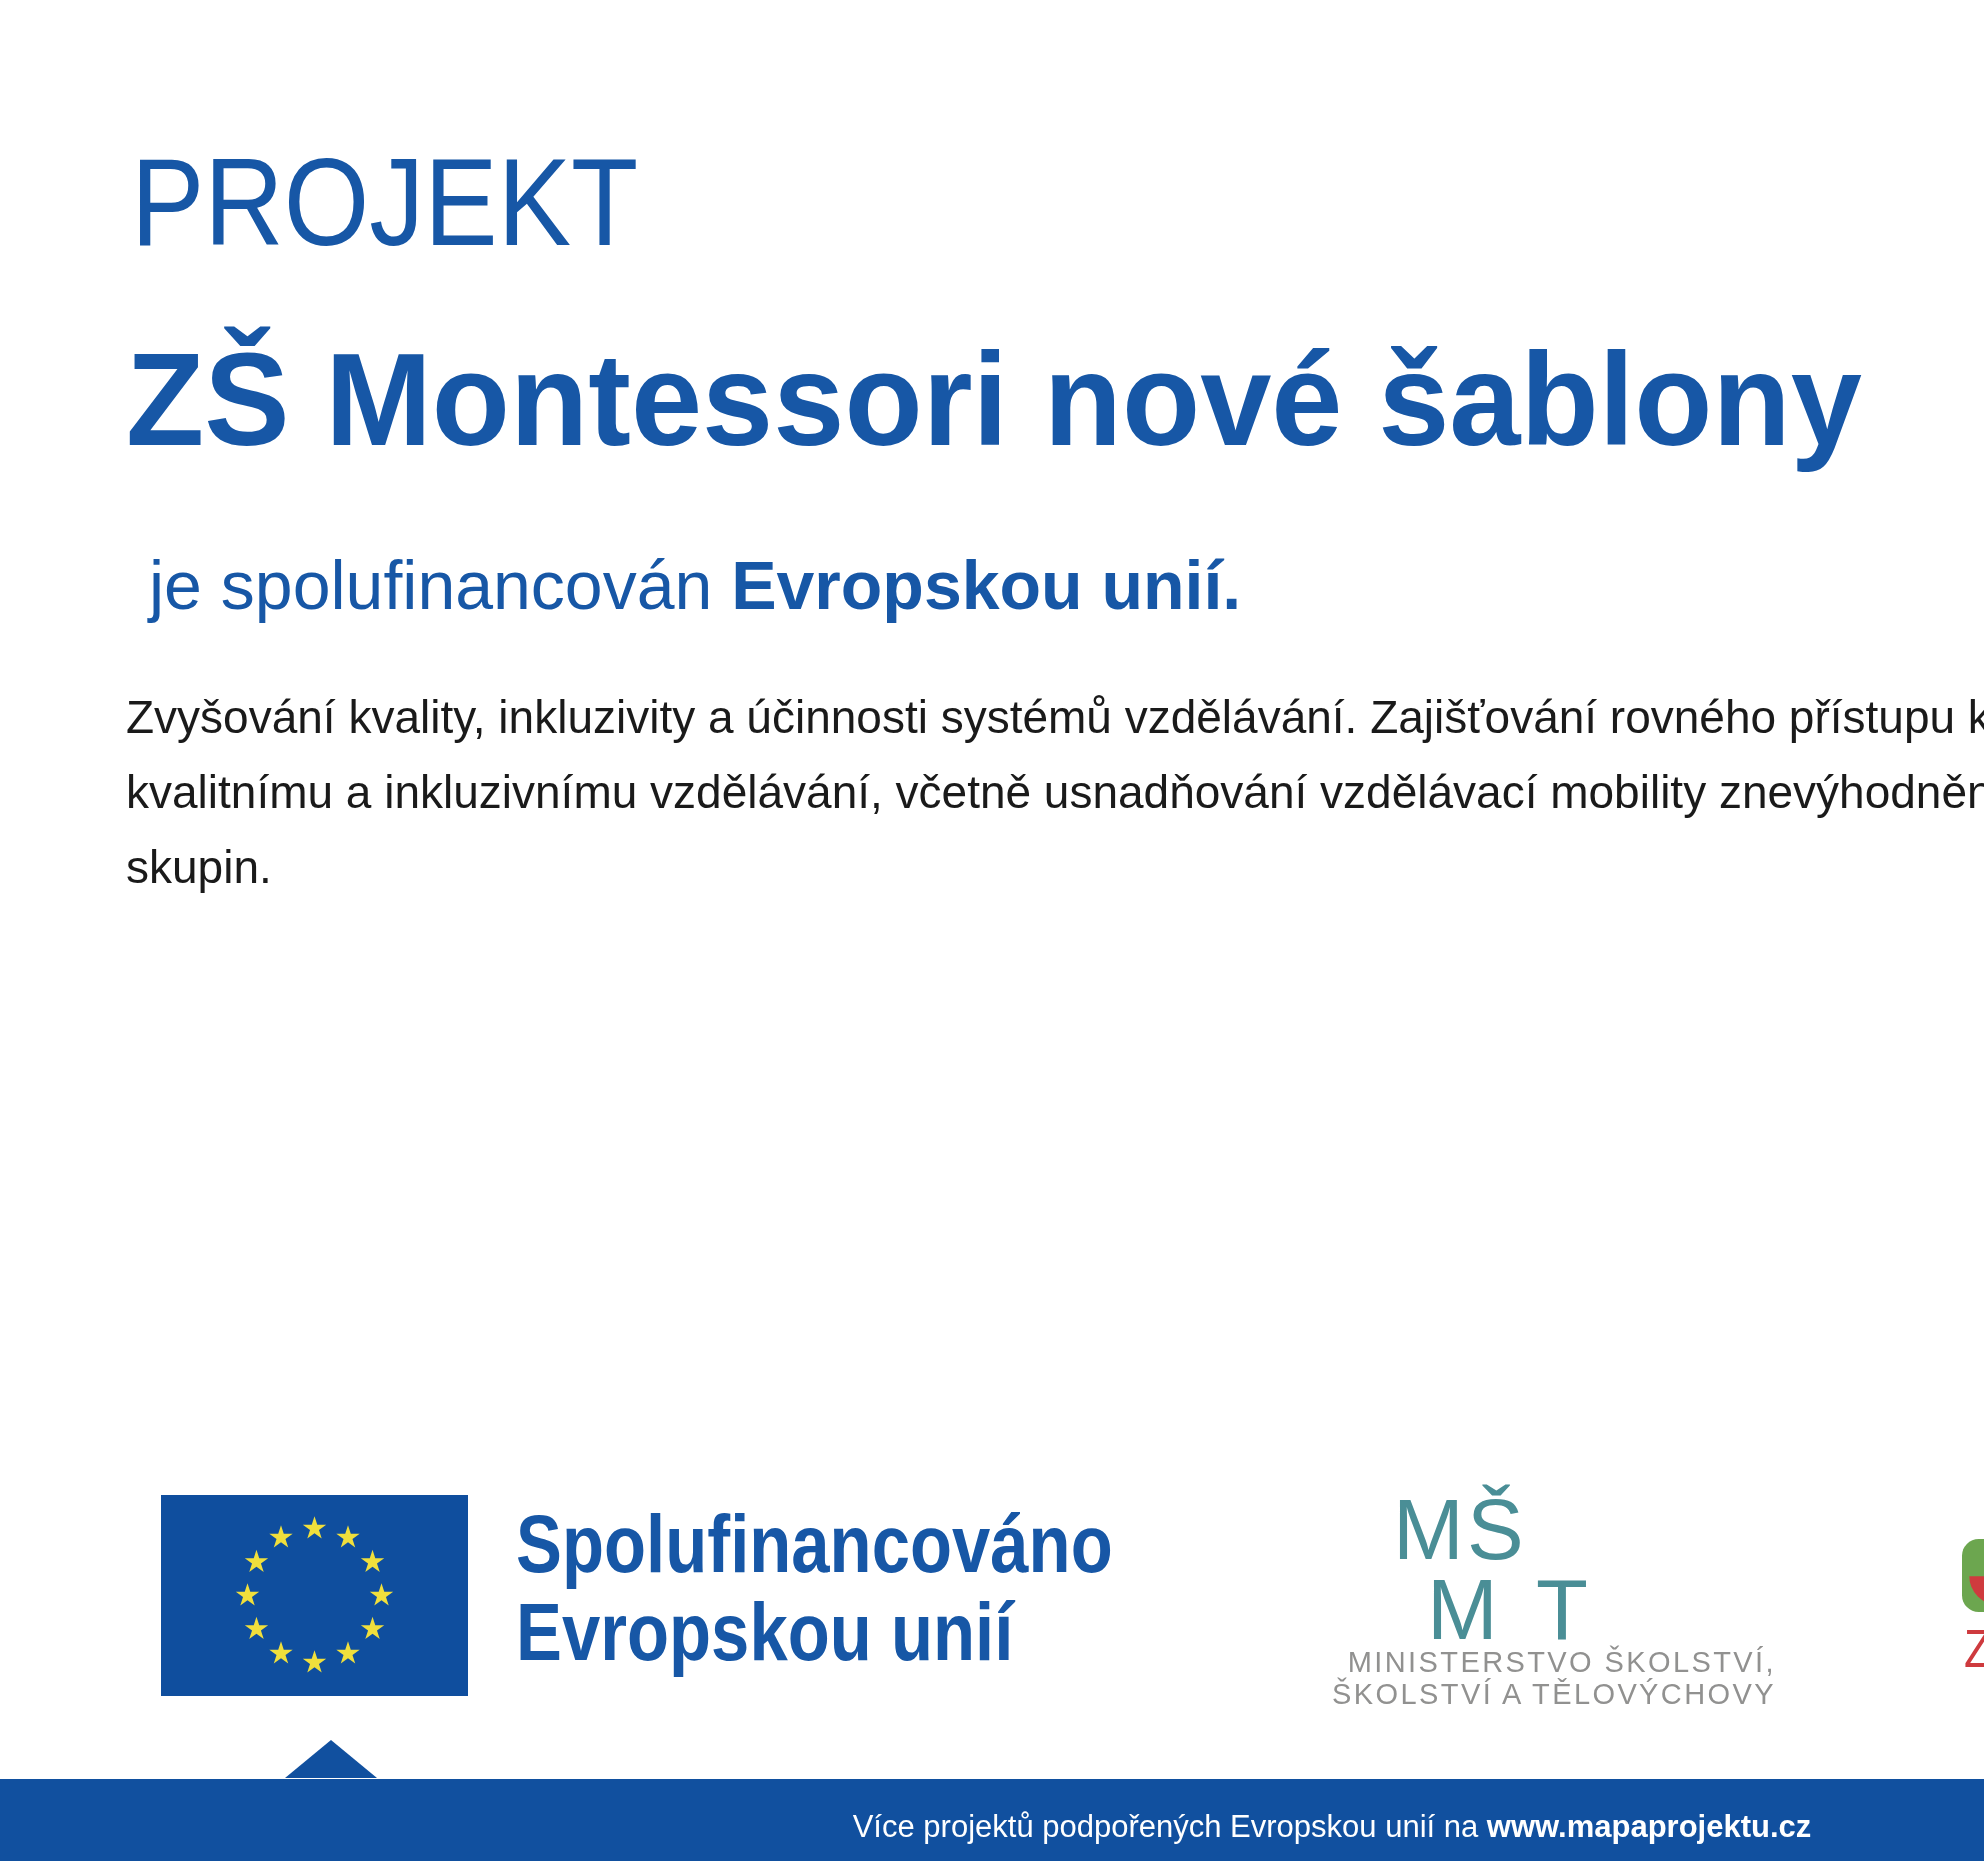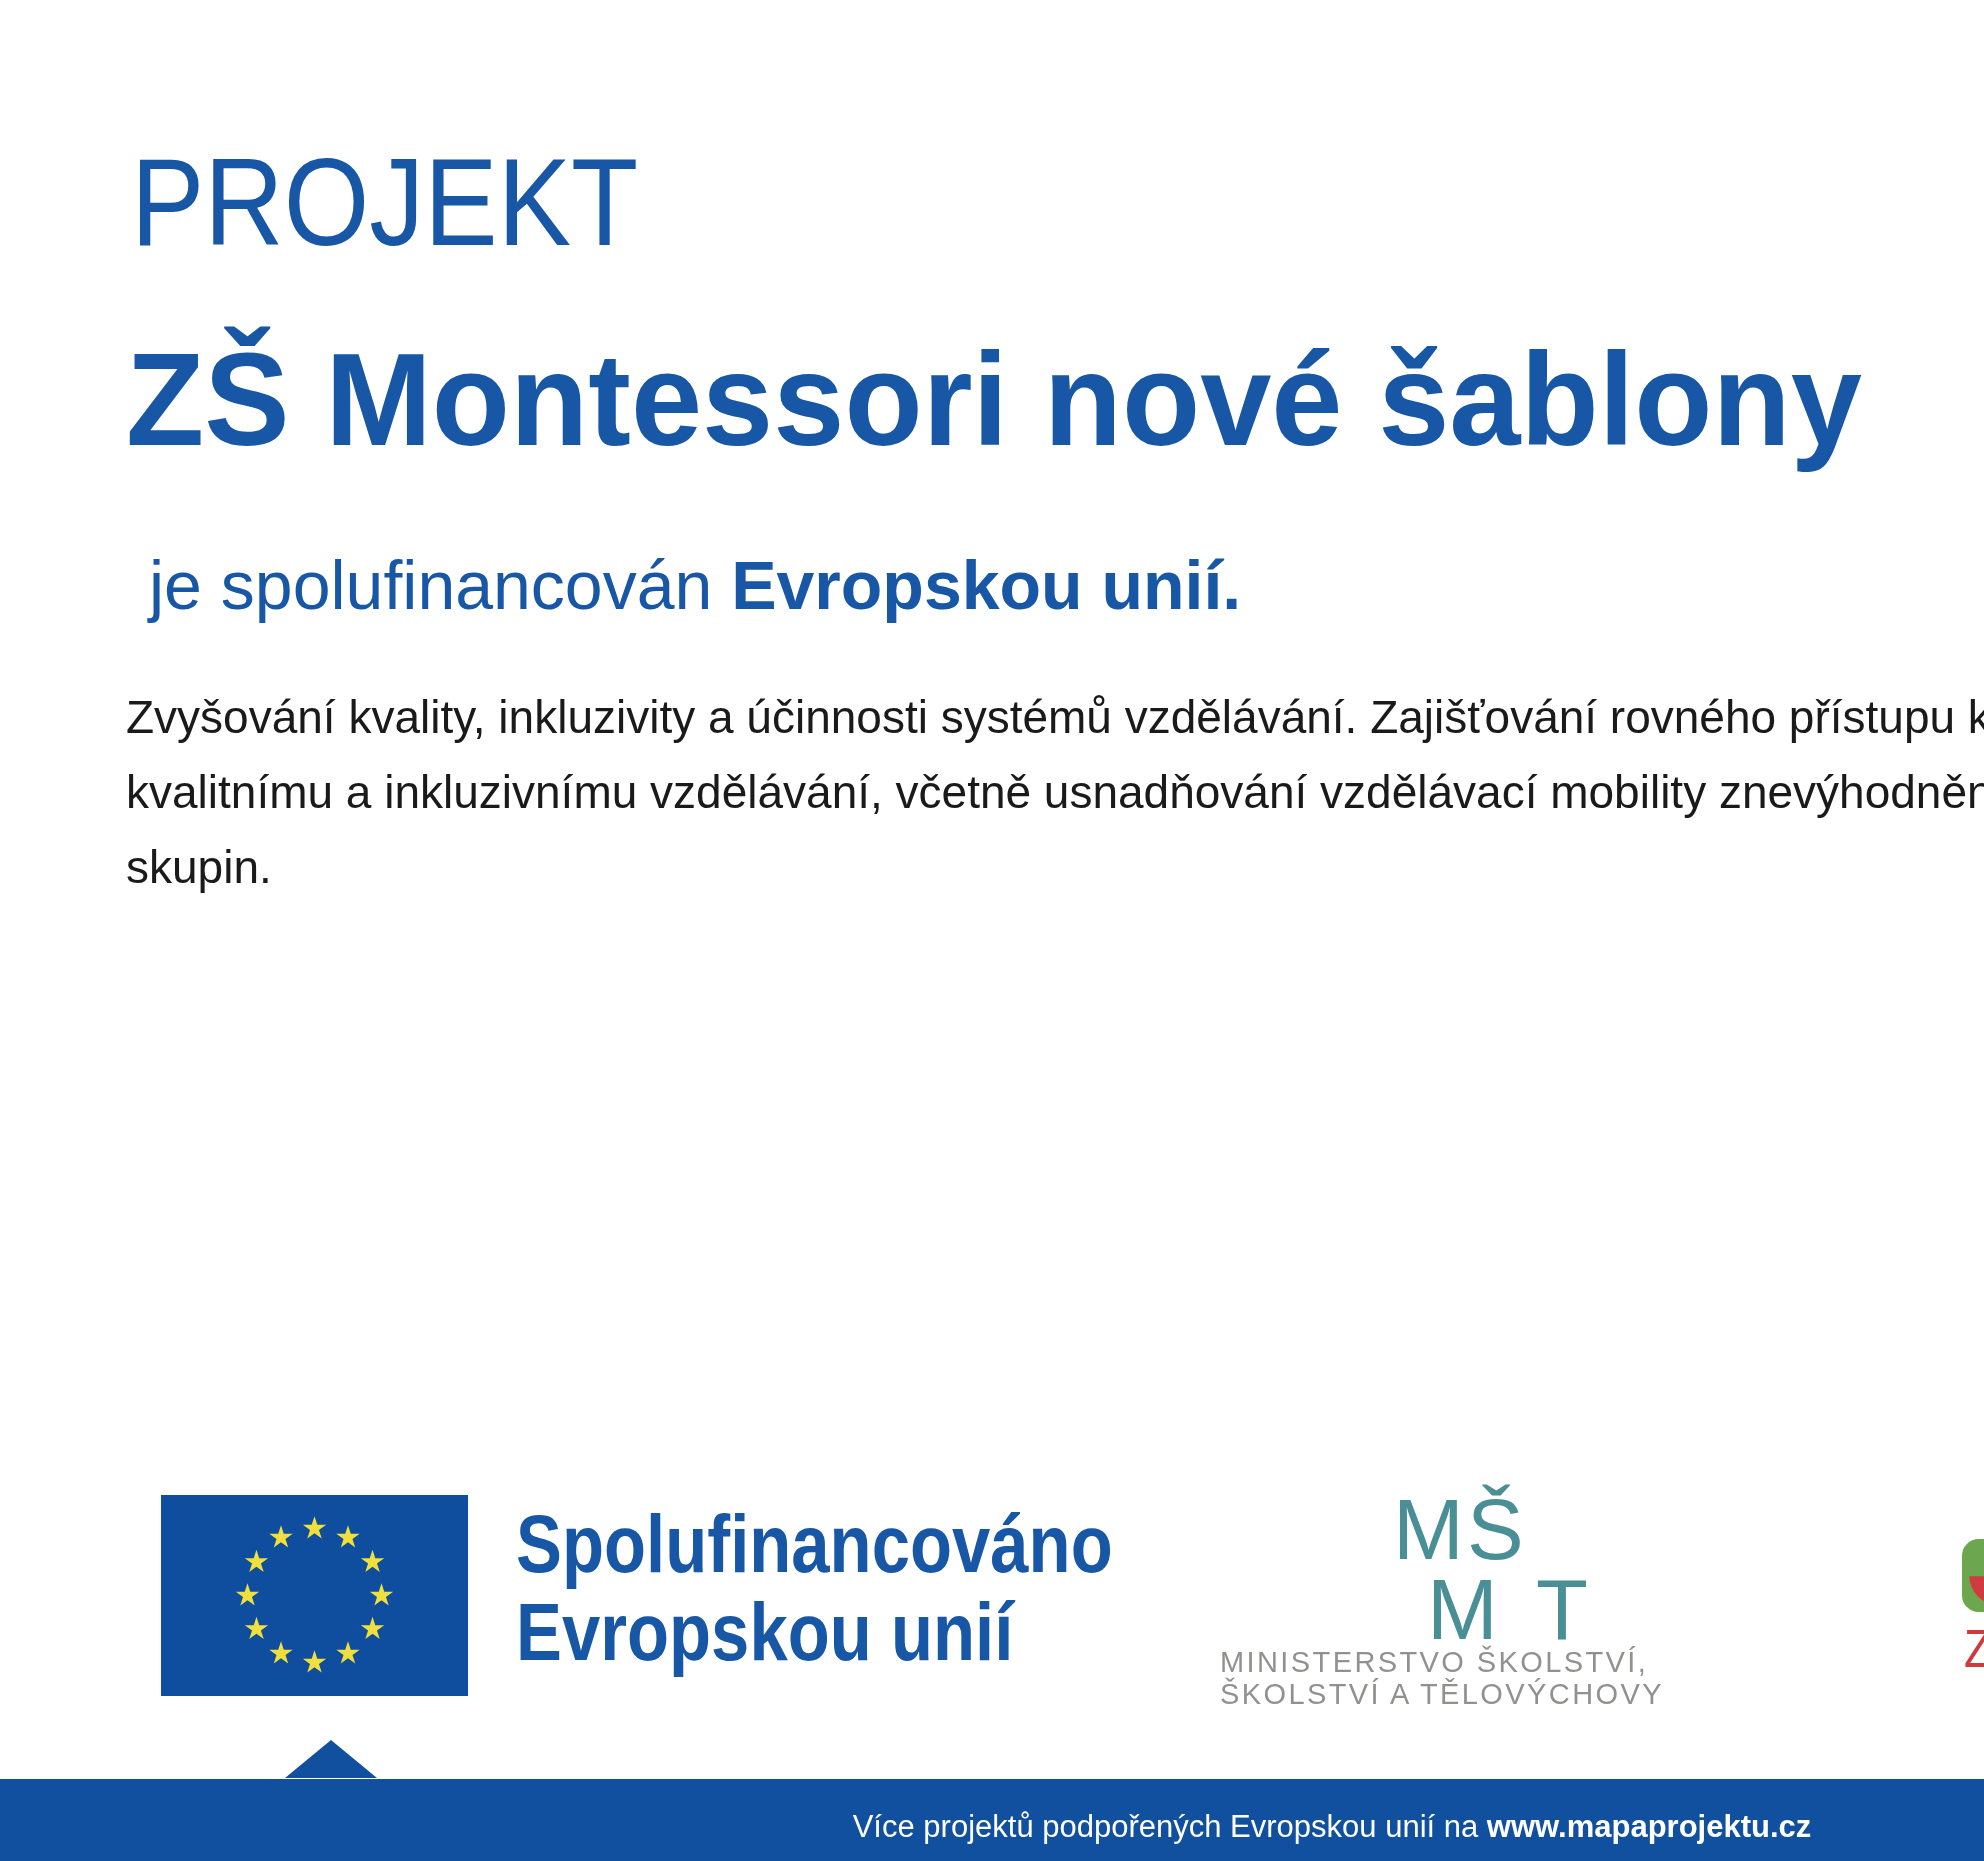--- a/index.html
+++ b/index.html
@@ -58,21 +58,21 @@
     white-space:nowrap;
   }
   
   .msmt-letter{
     font-size:85px;line-height:1;font-weight:400;
     color:var(--msmt-teal,#4A8E96);
     white-space:nowrap;
   }
   .ministry{
     left:1220px;top:1646px;width:556px;
-    text-align:left;
+    text-align:right;
     font-size:29px;line-height:32px;
     letter-spacing:2.4px;
     color:var(--ministry-gray,#919190);
     white-space:nowrap;
   }
   
   .tile{
     position:absolute;top:1539px;width:73px;height:73px;border-radius:16.7px;
   }
   .tile svg{position:absolute;left:0;top:0;width:100%;height:100%;}

